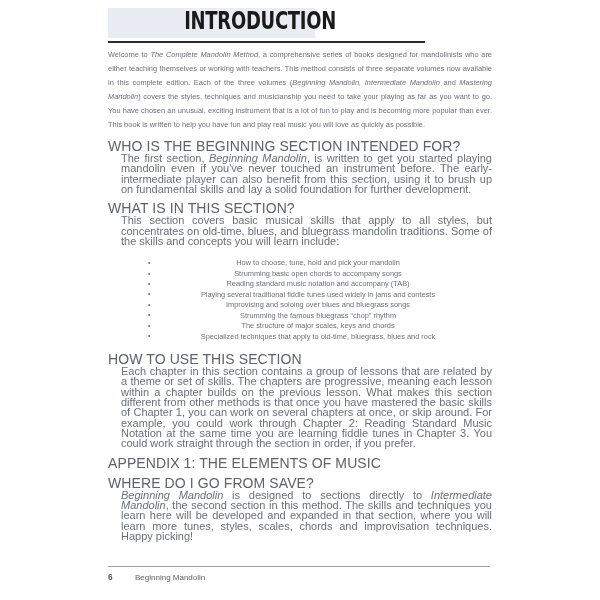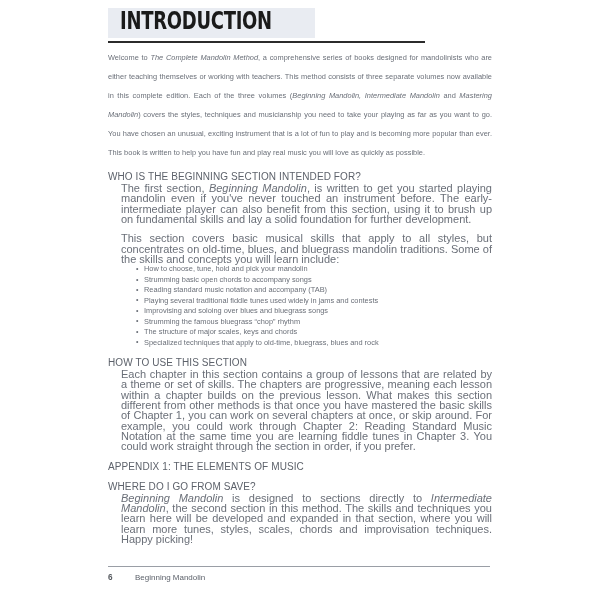--- a/index.html
+++ b/index.html
@@ -26,20 +26,21 @@
     left: 108px;
     top: 0px;
     width: 384px;
     height: 600px;
   }
 
   
   .title-area {
     position: relative;
     height: 48px;
+    text-align: right;
   }
   .title-band {
     position: absolute;
     left: 0px;
     top: 8px;
     width: 207px;
     height: 30px;
     background: #e9ecf2;
   }
   .title-text {
@@ -64,50 +65,51 @@
     width: 317px;
     height: 2px;
     background: #2b2b2b;
   }
 
   
   .intro-para {
     margin: 0;
     padding: 0;
     font-size: 7.4px;
-    line-height: 19px;
+    line-height: 14px;
     color: #6a6f78;
     text-align: justify;
     letter-spacing: 0.02px;
   }
 
   .section {
     margin-top: 9px;
   }
   .section-heading {
     margin: 0 0 1px 0;
-    font-size: 10px;
+    font-size: 14px;
     line-height: 11px;
     color: #5d626b;
     letter-spacing: 0.1px;
     font-weight: normal;
   }
   .section-body {
     margin: 0;
     padding-left: 13px;
     font-size: 11px;
     line-height: 10.35px;
     color: #6a6f78;
     text-align: justify;
   }
 
   .bullet-list {
     list-style: none;
-    margin: 0;
+    margin: 12px;
     padding: 0 0 0 28px;
+    text-align: center;
   }
   .bullet-list li {
     position: relative;
     font-size: 7.4px;
     line-height: 10.45px;
     color: #6a6f78;
     padding-left: 8px;
   }
   .bullet-list li:before {
     content: "\2022";
@@ -163,20 +165,21 @@
     </div>
 
     <p class="intro-para"><span>Welcome to </span><em class="t">The Complete Mandolin Method</em><span>, a comprehensive series of books designed for mandolinists who are either teaching themselves or working with teachers. This method consists of three separate volumes now available in this complete edition. Each of the three volumes (</span><em class="t">Beginning Mandolin, Intermediate Mandolin</em><span> and </span><em class="t">Mastering Mandolin</em><span>) covers the styles, techniques and musicianship you need to take your playing as far as you want to go. You have chosen an unusual, exciting instrument that is a lot of fun to play and is becoming more popular than ever. This book is written to help you have fun and play real music you will love as quickly as possible.</span></p>
 
     <div class="section">
       <h2 class="section-heading">WHO IS THE BEGINNING SECTION INTENDED FOR?</h2>
       <p class="section-body"><span>The first section, </span><em class="t">Beginning Mandolin</em><span>, is written to get you started playing mandolin even if you've never touched an instrument before. The early-intermediate player can also benefit from this section, using it to brush up on fundamental skills and lay a solid foundation for further development.</span></p>
     </div>
 
     <div class="section">
+      <h2 class="section-heading">WHAT IS IN THIS SECTION?</h2>
       <p class="section-body">This section covers basic musical skills that apply to all styles, but concentrates on old-time, blues, and bluegrass mandolin traditions. Some of the skills and concepts you will learn include:</p>
       <ul class="bullet-list">
         <li>How to choose, tune, hold and pick your mandolin</li>
         <li>Strumming basic open chords to accompany songs</li>
         <li>Reading standard music notation and accompany (TAB)</li>
         <li>Playing several traditional fiddle tunes used widely in jams and contests</li>
         <li>Improvising and soloing over blues and bluegrass songs</li>
         <li>Strumming the famous bluegrass “chop” rhythm</li>
         <li>The structure of major scales, keys and chords</li>
         <li>Specialized techniques that apply to old-time, bluegrass, blues and rock</li>

